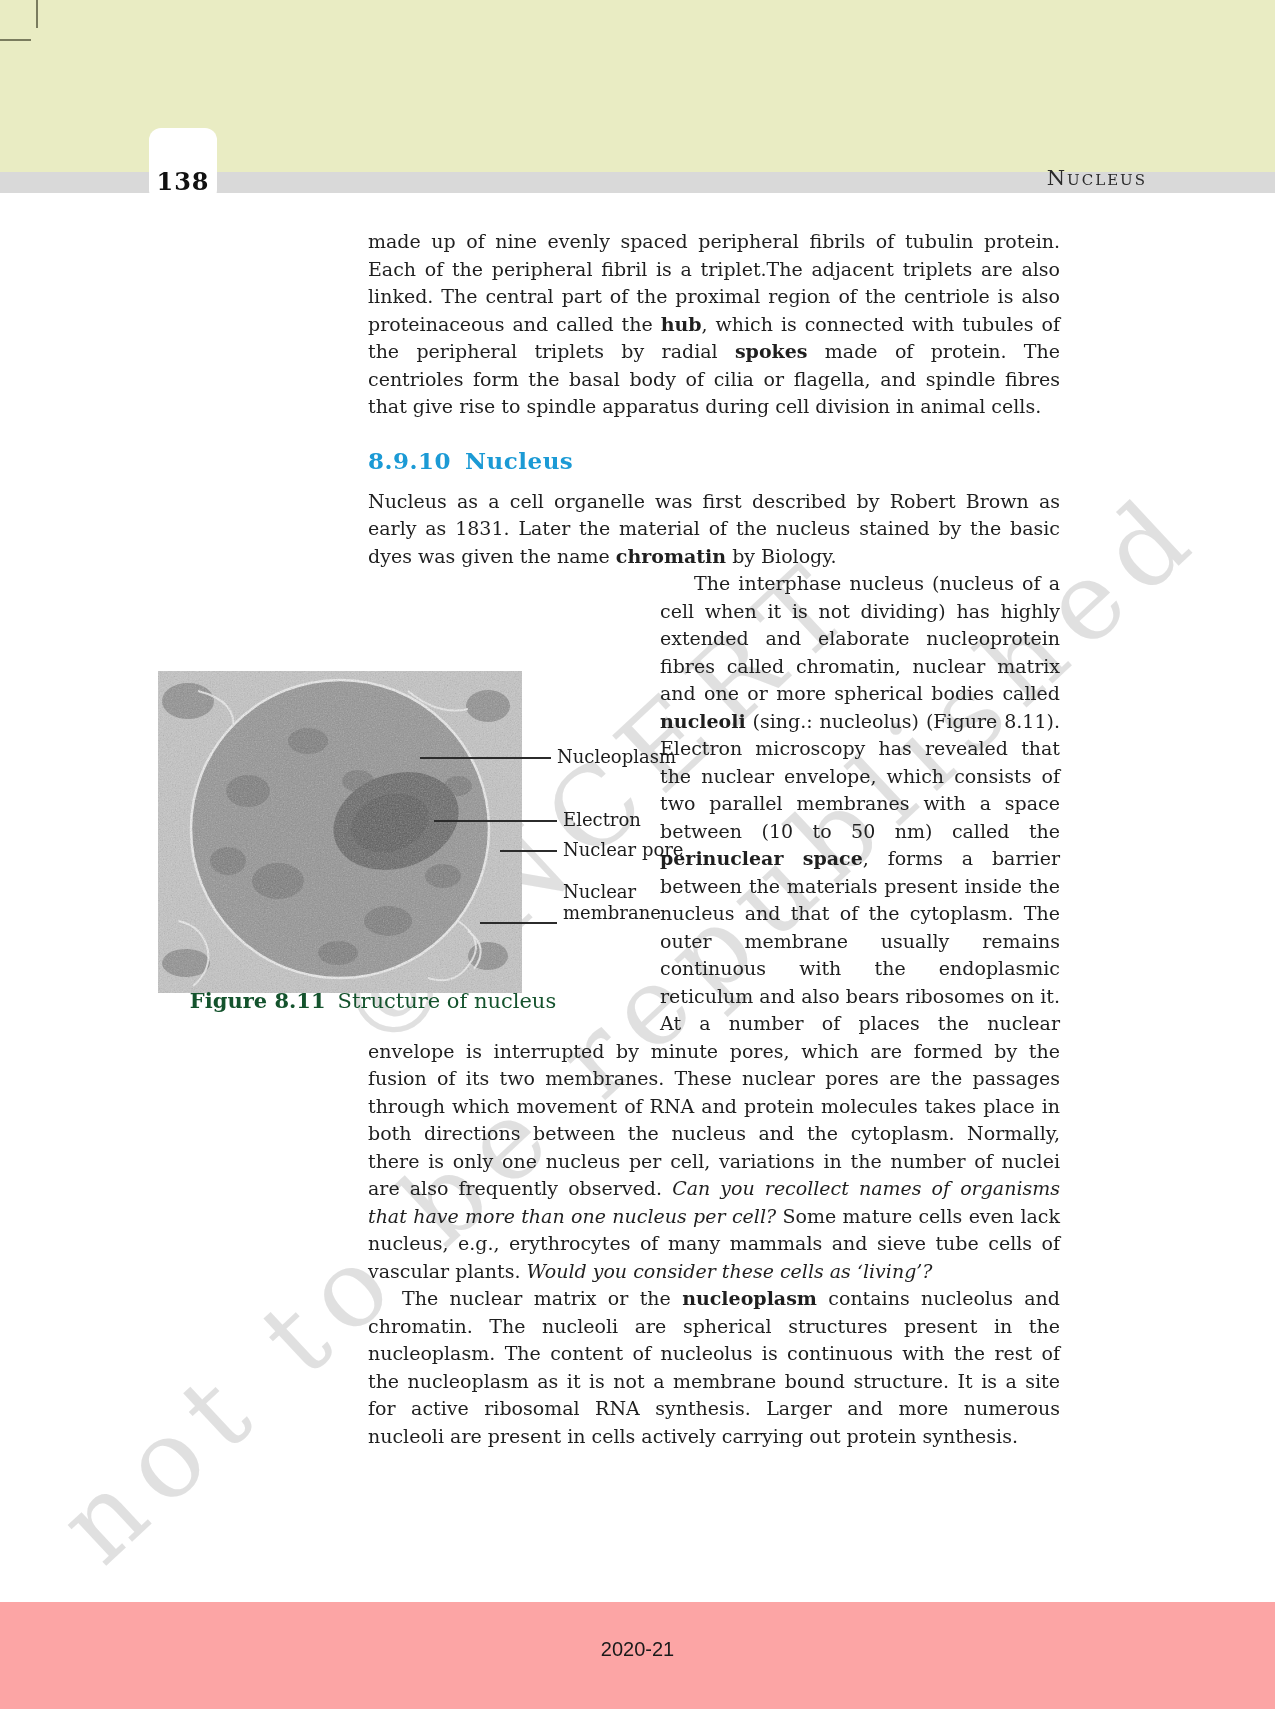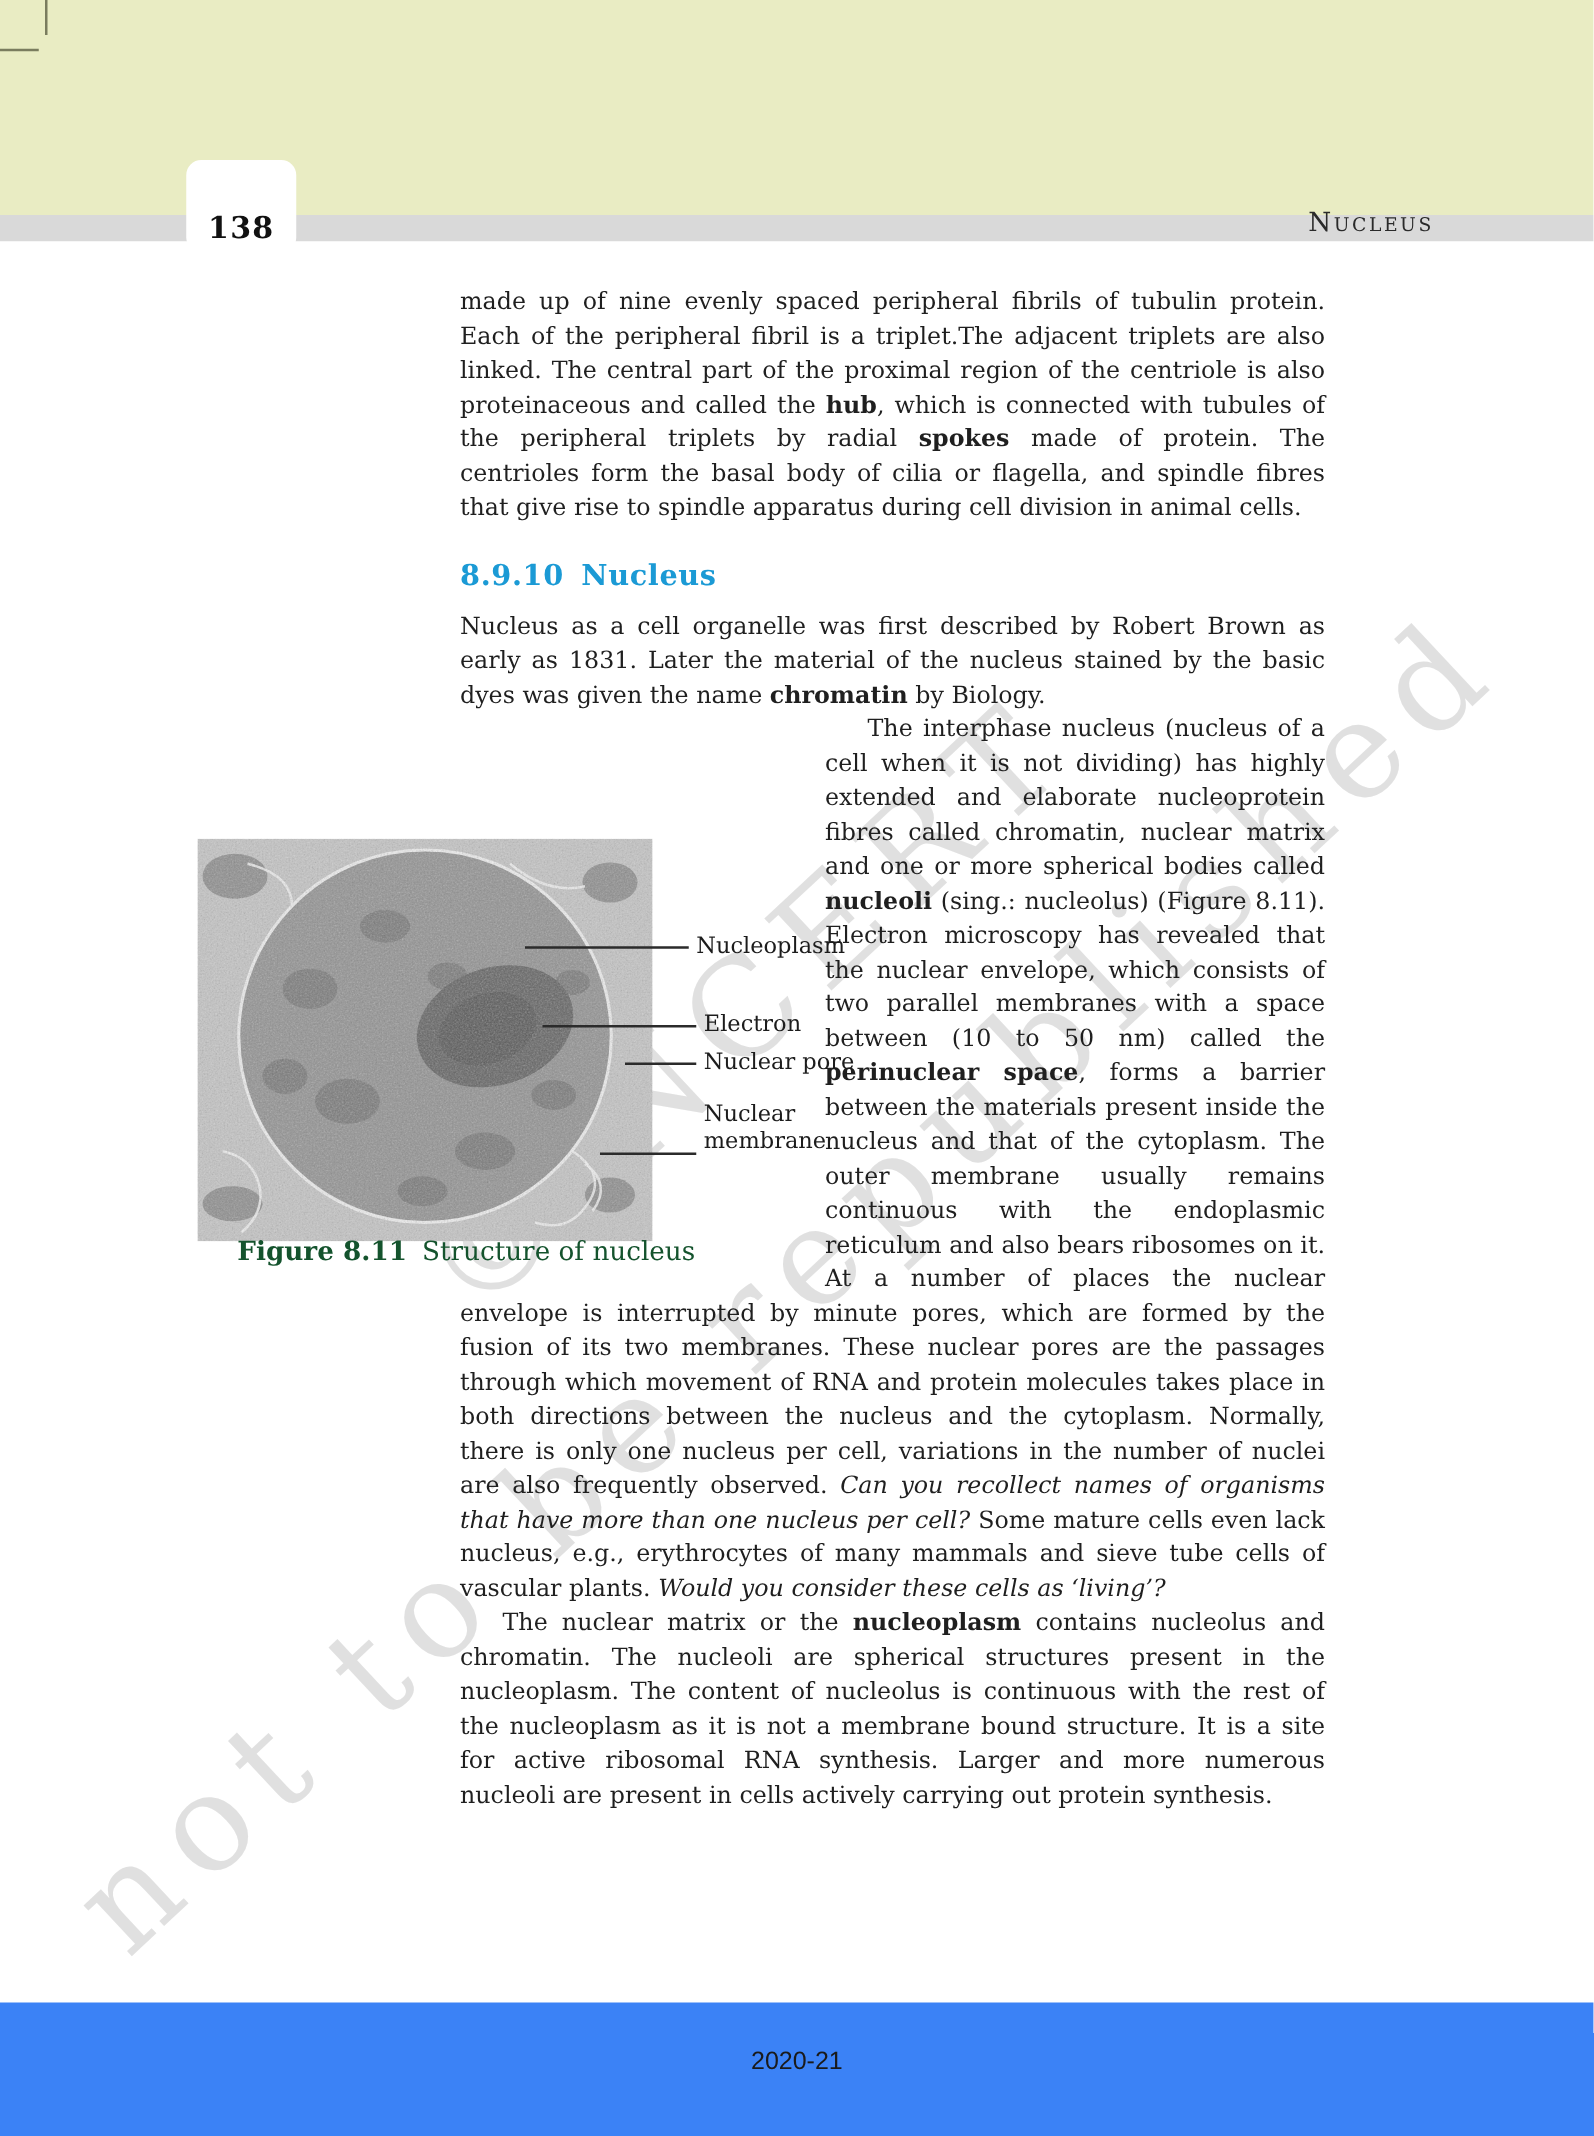--- a/index.html
+++ b/index.html
@@ -10,21 +10,21 @@
     overflow:hidden;
     font-family:"DejaVu Serif","Liberation Serif",serif;
     color:#1f1f1f;
   }
   
   .band-top{position:absolute;left:0;top:0;width:1275px;height:172px;background:#e9ecc3;z-index:0;}
   .crop-v{position:absolute;left:36px;top:0;width:2px;height:28px;background:#7a7c5e;}
   .crop-h{position:absolute;left:0;top:39px;width:31px;height:2px;background:#7a7c5e;}
   .band-gray{position:absolute;left:0;top:172px;width:1275px;height:21px;background:#d9d9d9;z-index:0;}
   .pagenum-box{
-    position:absolute;left:149px;top:128px;width:88px;height:74px;
+    position:absolute;left:149px;top:128px;width:68px;height:74px;
     background:#ffffff;border-radius:12px;z-index:2;
     display:flex;align-items:flex-end;justify-content:center;
   }
   .pagenum{font-weight:bold;font-size:24px;color:#111;padding-bottom:6px;letter-spacing:1px;}
   .header-title{
     position:absolute;top:166px;right:128px;z-index:2;
     font-variant:small-caps;font-size:21px;letter-spacing:2px;color:#2a2a2a;
   }
   
   .watermark{position:absolute;left:0;top:0;width:1275px;height:1709px;z-index:1;pointer-events:none;}
@@ -68,21 +68,21 @@
   .lbl-nuclear-pore{left:415px;top:269px;}
   .lbl-nuclear-membrane{left:415px;top:311px;white-space:normal;width:110px;}
   .fig-caption{
     position:absolute;left:0;top:418px;width:450px;text-align:center;
     font-size:21px;color:#14532d;
   }
   .fig-caption .cap-label{font-weight:bold;margin-right:12px;}
   
   .band-bottom{
     position:absolute;left:0;top:1602px;width:1275px;height:107px;
-    background:#3b82f6;z-index:2;
+    background:#fca5a5;z-index:2;
     display:flex;align-items:flex-start;justify-content:center;
   }
   .footer-year{
     margin-top:36px;
     font-family:"Liberation Sans","DejaVu Sans",sans-serif;
     font-size:20px;color:#1a1a1a;
   }
 </style>
 </head>
 <body>

